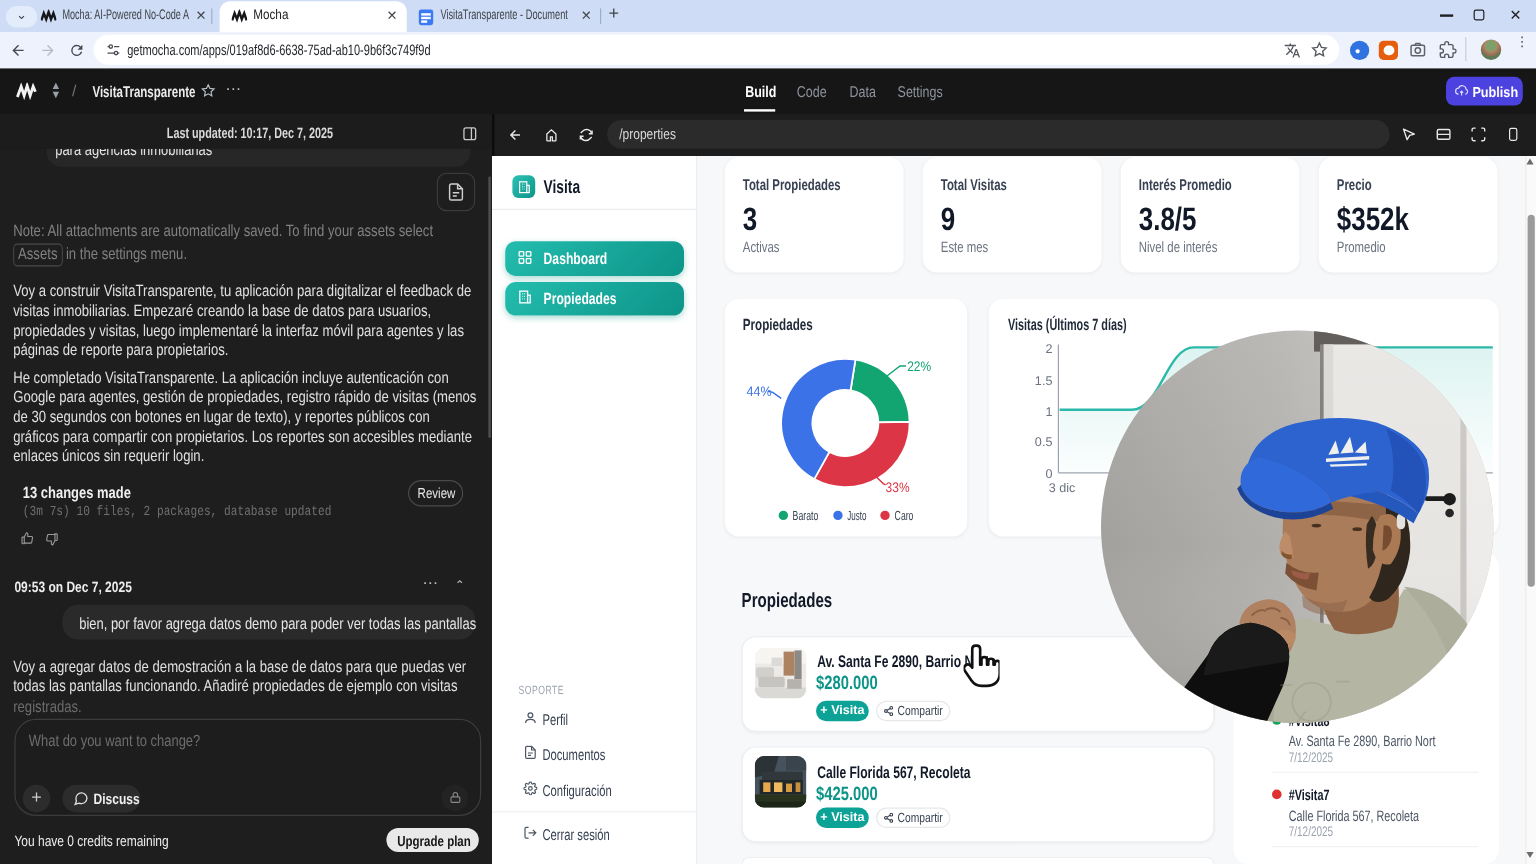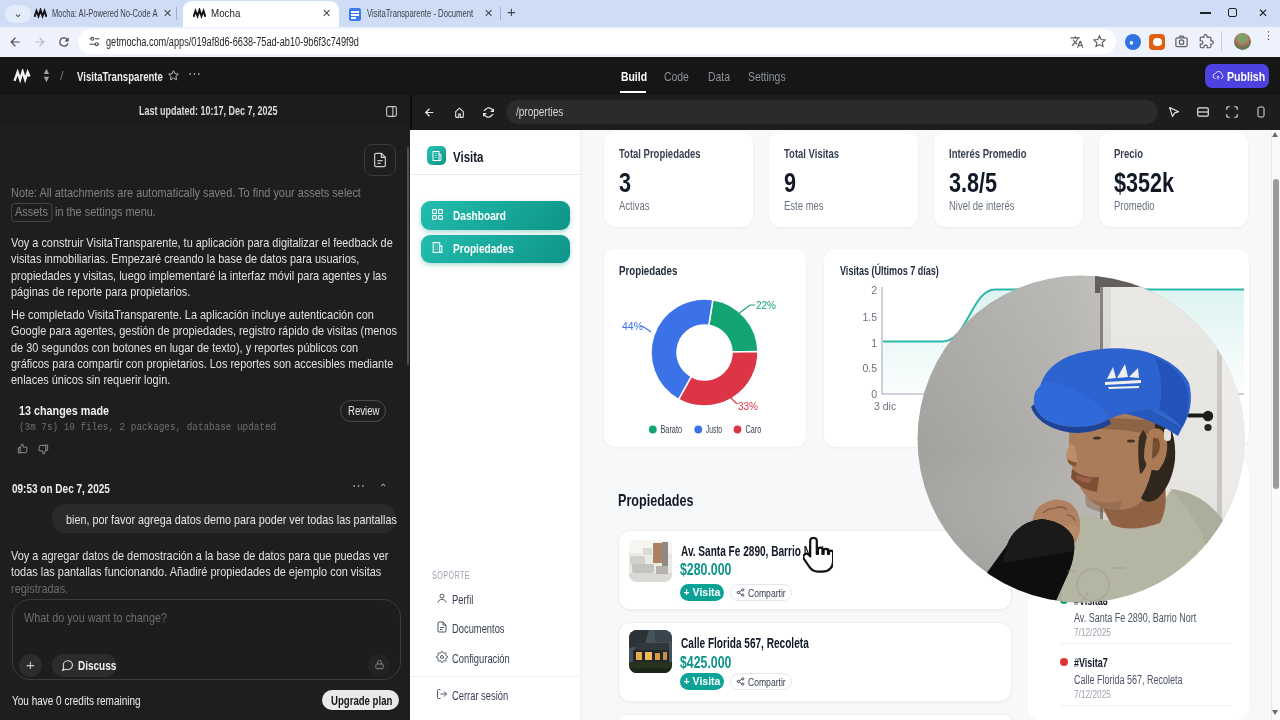--- a/index.html
+++ b/index.html
@@ -101,20 +101,23 @@
 <div class="abs n" style="left:748px;top:69px;font-size:13px;color:#8d939c;transform:scaleX(0.8)">Settings</div>
 <div class="abs" style="left:1205px;top:64px;width:64px;height:24px;background:#4c42df;border-radius:7px"></div>
 <svg class="abs" style="left:1212px;top:70px" width="12" height="12" viewBox="0 0 24 24" fill="none" stroke="#dcd9ff" stroke-width="2">
     <path d="M7 17a5 5 0 0 1 0-10 6.5 6.5 0 0 1 12.5 1.5A4.5 4.5 0 0 1 18 17"></path>
     <path d="M12 19v-7M9.5 14.5L12 12l2.5 2.5"></path>
   </svg>
 <div class="abs n" style="left:1227px;top:70px;font-size:12px;color:#fff;font-weight:600;transform:scaleX(0.88)">Publish</div>
 
 <div class="abs" id="chatpanel" style="left:0;top:95px;width:410px;height:625px;background:#1e1e1e;overflow:hidden">
 
+  <div class="abs" style="left:39px;top:29px;width:353px;height:15px;background:#272727;border-radius:0 0 12px 12px;overflow:hidden">
+    <div class="abs n" style="left:7px;top:-7px;font-size:13.5px;color:#e3e3e3;transform:scaleX(0.8)">para agencias inmobiliarias</div>
+  </div>
 
   <div class="abs" style="left:0;top:0;width:410px;height:29px;background:#1c1c1c"></div>
   <div class="abs n" style="left:139px;top:9px;font-size:12.5px;color:#dadada;font-weight:600;transform:scaleX(0.72)">Last updated: 10:17, Dec 7, 2025</div>
   <svg class="abs" style="left:385px;top:10px" width="13" height="13" viewBox="0 0 24 24" fill="none" stroke="#c9c9c9" stroke-width="2">
       <rect x="3" y="3" width="18" height="18" rx="3"></rect>
       <line x1="14.5" y1="3" x2="14.5" y2="21"></line>
     </svg>
 
   <div class="abs" style="left:364px;top:49px;width:32px;height:32px;border:1px solid #3a3a3a;border-radius:8px"></div>
   <svg class="abs" style="left:372px;top:57px" width="16" height="16" viewBox="0 0 24 24" fill="none" stroke="#cfcfcf" stroke-width="1.8">

